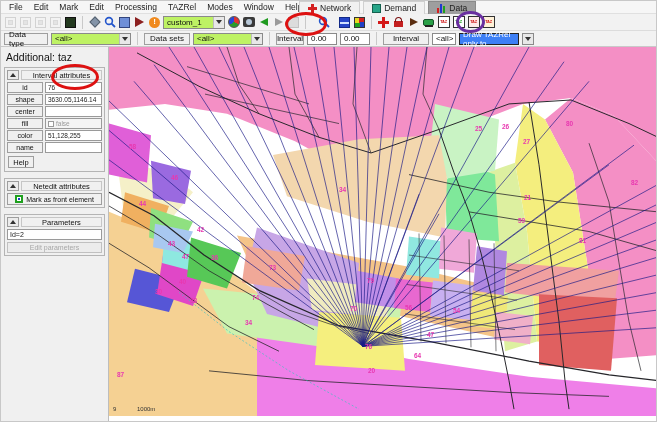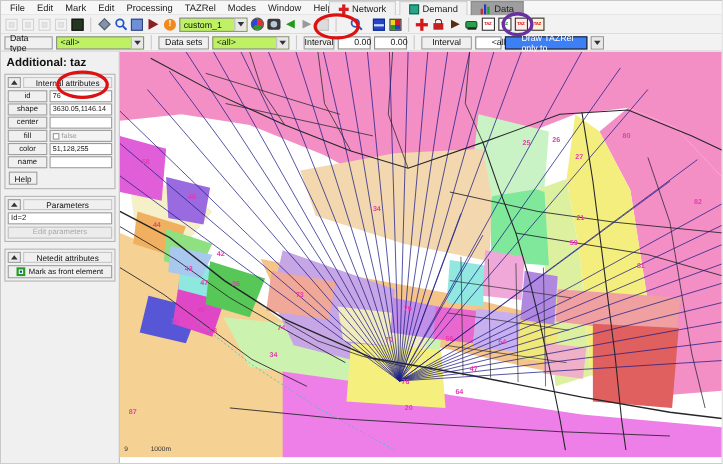--- a/index.html
+++ b/index.html
@@ -74,27 +74,27 @@
   .tri-up { width:0; height:0; border-left:3px solid transparent; border-right:3px solid transparent;
             border-bottom:4px solid #333; }
 
   
   .filterbar { position:absolute; left:0; top:30px; width:657px; height:16px; background:#f2f2f2;
                border-bottom:1px solid #c9c9c9; display:flex; align-items:center; gap:3px;
                padding-left:3px; font-size:8px; }
   .fbtn { height:12px; background:#f0f0f0; border:1px solid #9e9e9e; display:flex; align-items:center;
           justify-content:center; padding:0 4px; flex:0 0 auto; color:#111; }
   .ffield { height:12px; background:#fff; border:1px solid #8a8a8a; display:flex; align-items:center;
-            padding-left:14px; flex:0 0 auto; color:#111; }
+            padding-left:3px; flex:0 0 auto; color:#111; }
   .fsel { background:#3d7ff5; color:#fff; border:1px solid #222; }
 
   
   .sidebar { position:absolute; left:0; top:46px; width:108px; height:376px; background:#f0f0f0;
              border-right:1px solid #bdbdbd; padding:2px 3px; font-size:7.5px; color:#111; }
-  .panel-title { font-size:10.5px; font-weight:bold; margin:2px 0 4px 2px; }
+  .panel-title { font-size:10.5px; font-weight:normal; margin:2px 0 4px 2px; }
   .gbox { border:1px solid #b4b4b4; background:#f0f0f0; margin-bottom:6px; padding:2px; }
   .gbox-head { display:flex; align-items:center; margin-bottom:2px; }
   .collapse { width:12px; height:10px; background:#ececec; border:1px solid #9e9e9e; display:flex;
               align-items:center; justify-content:center; margin-right:2px; }
   .gbox-title { flex:1; text-align:center; border:1px solid #c6c6c6; background:#f0f0f0; height:10px;
                 line-height:9px; font-size:7.5px; }
   .attr-row { display:flex; gap:2px; margin-bottom:1px; }
   .attr-label { width:36px; height:11px; background:#f0f0f0; border:1px solid #9e9e9e; font-size:7px;
                 display:flex; align-items:center; justify-content:center; color:#111; }
   .attr-value { flex:1; height:11px; background:#fff; border:1px solid #9a9a9a; font-size:6.5px;
@@ -282,37 +282,37 @@
           <span class="tri-dn"></span>
         </span>
     </div>
     <span class="sep"></span>
     <div class="fbtn" style="width:28px">Interval</div>
     <div class="ffield" style="width:30px">0.00</div>
     <div class="ffield" style="width:30px">0.00</div>
     <span class="sep"></span>
     <div class="fbtn" style="width:46px">Interval</div>
     <div class="ffield" style="width:24px">&lt;all&gt;</div>
-    <div class="ffield fsel" style="width:75px">Draw TAZRel only to</div>
+    <div class="ffield fsel" style="width:60px">Draw TAZRel only to</div>
     <div class="combo" style="width:12px;height:12px;padding:0">
       <span class="arrowbox" style="width:100%;border:none">
           <span class="tri-dn"></span>
         </span>
     </div>
   </div>
 
   <div class="sidebar">
     <div class="panel-title">Additional: taz</div>
 
     <div class="gbox">
       <div class="gbox-head">
         <span class="collapse">
             <span class="tri-up"></span>
           </span>
-        <span class="gbox-title">Internal attributes</span>
+        <span class="gbox-title">Interval attributes</span>
       </div>
       <div class="attr-row">
         <div class="attr-label">id</div>
         <div class="attr-value">76</div>
       </div>
       <div class="attr-row">
         <div class="attr-label">shape</div>
         <div class="attr-value">3630.05,1146.14</div>
       </div>
       <div class="attr-row">
@@ -335,37 +335,37 @@
         <div class="attr-value"></div>
       </div>
       <div class="help-btn">Help</div>
     </div>
 
     <div class="gbox">
       <div class="gbox-head">
         <span class="collapse">
             <span class="tri-up"></span>
           </span>
-        <span class="gbox-title">Parameters</span>
-      </div>
-      <div class="wide-field">Id=2</div>
-      <div class="dis-btn">Edit parameters</div>
+        <span class="gbox-title">Netedit attributes</span>
+      </div>
+      <div class="front-btn">
+        <span class="front-ico"></span>
+        <span>Mark as front element</span>
+      </div>
     </div>
 
     <div class="gbox">
       <div class="gbox-head">
         <span class="collapse">
             <span class="tri-up"></span>
           </span>
-        <span class="gbox-title">Netedit attributes</span>
-      </div>
-      <div class="front-btn">
-        <span class="front-ico"></span>
-        <span>Mark as front element</span>
-      </div>
+        <span class="gbox-title">Parameters</span>
+      </div>
+      <div class="wide-field">Id=2</div>
+      <div class="dis-btn">Edit parameters</div>
     </div>
 
   </div>
 
   <div class="map">
     <svg width="549" height="369" viewBox="0 0 549 376" preserveAspectRatio="none">
         <polygon points="0,0 549,0 549,118 505,70 462,52 414,58 338,88 282,110 240,126 186,96 118,68 56,58 0,64" fill="#F48FC5"></polygon>
         <polygon points="462,52 505,70 549,118 549,314 498,318 480,232 464,128 436,74" fill="#F48FC5"></polygon>
         <polygon points="0,168 62,194 122,230 162,260 152,376 0,376" fill="#F5D193"></polygon>
         <polygon points="148,286 300,318 420,336 549,348 549,376 148,376" fill="#EF7FE8"></polygon>

